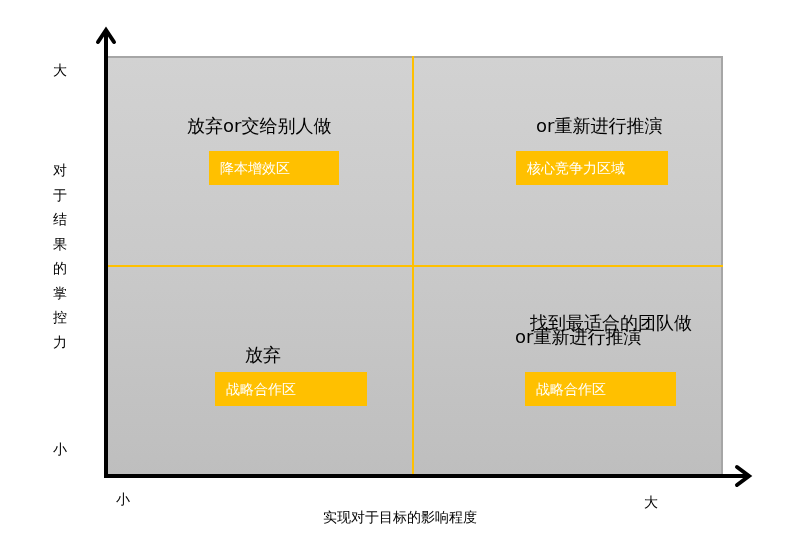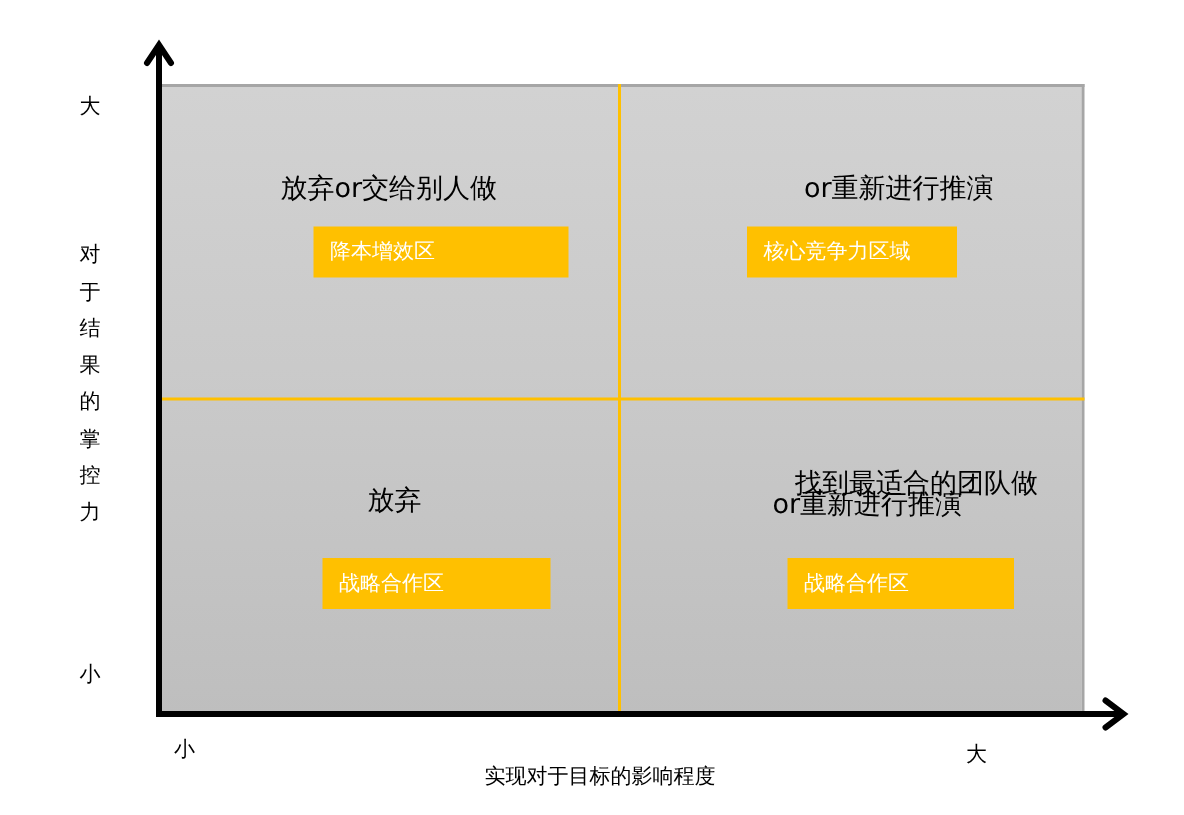--- a/index.html
+++ b/index.html
@@ -41,26 +41,26 @@
       <line x1="106" y1="478" x2="106" y2="30" stroke="#000" stroke-width="4"></line>
       <polyline points="98,42 106,30 114,42" fill="none" stroke="#000" stroke-width="4" stroke-linecap="round" stroke-linejoin="miter"></polyline>
     </g>
     <g>
       <line x1="104" y1="476" x2="748" y2="476" stroke="#000" stroke-width="4"></line>
       <polyline points="737,467 749,476 737,485" fill="none" stroke="#000" stroke-width="4" stroke-linecap="round" stroke-linejoin="miter"></polyline>
     </g>
   </svg>
 
   <div class="abs label" style="left:187px; top:117px;">放弃or交给别人做</div>
-  <div class="abs tag" style="left:209px; top:151px; width:170px;">降本增效区</div>
+  <div class="abs tag" style="left:209px; top:151px; width:130px;">降本增效区</div>
 
   <div class="abs label" style="left:536px; top:117px;">or重新进行推演</div>
-  <div class="abs tag" style="left:498px; top:151px; width:140px;">核心竞争力区域</div>
+  <div class="abs tag" style="left:516px; top:151px; width:152px;">核心竞争力区域</div>
 
-  <div class="abs label" style="left:245px; top:325px;">放弃</div>
+  <div class="abs label" style="left:245px; top:346px;">放弃</div>
   <div class="abs tag" style="left:215px; top:372px; width:152px;">战略合作区</div>
 
   <div class="abs label" style="left:530px; top:314px;">找到最适合的团队做</div>
   <div class="abs label" style="left:515px; top:328px;">or重新进行推演</div>
   <div class="abs tag" style="left:525px; top:372px; width:151px;">战略合作区</div>
 
   <div class="abs ytick" style="top:62px;">大</div>
   <div class="abs ytitle">
     <span>对</span>
     <span>于</span>

